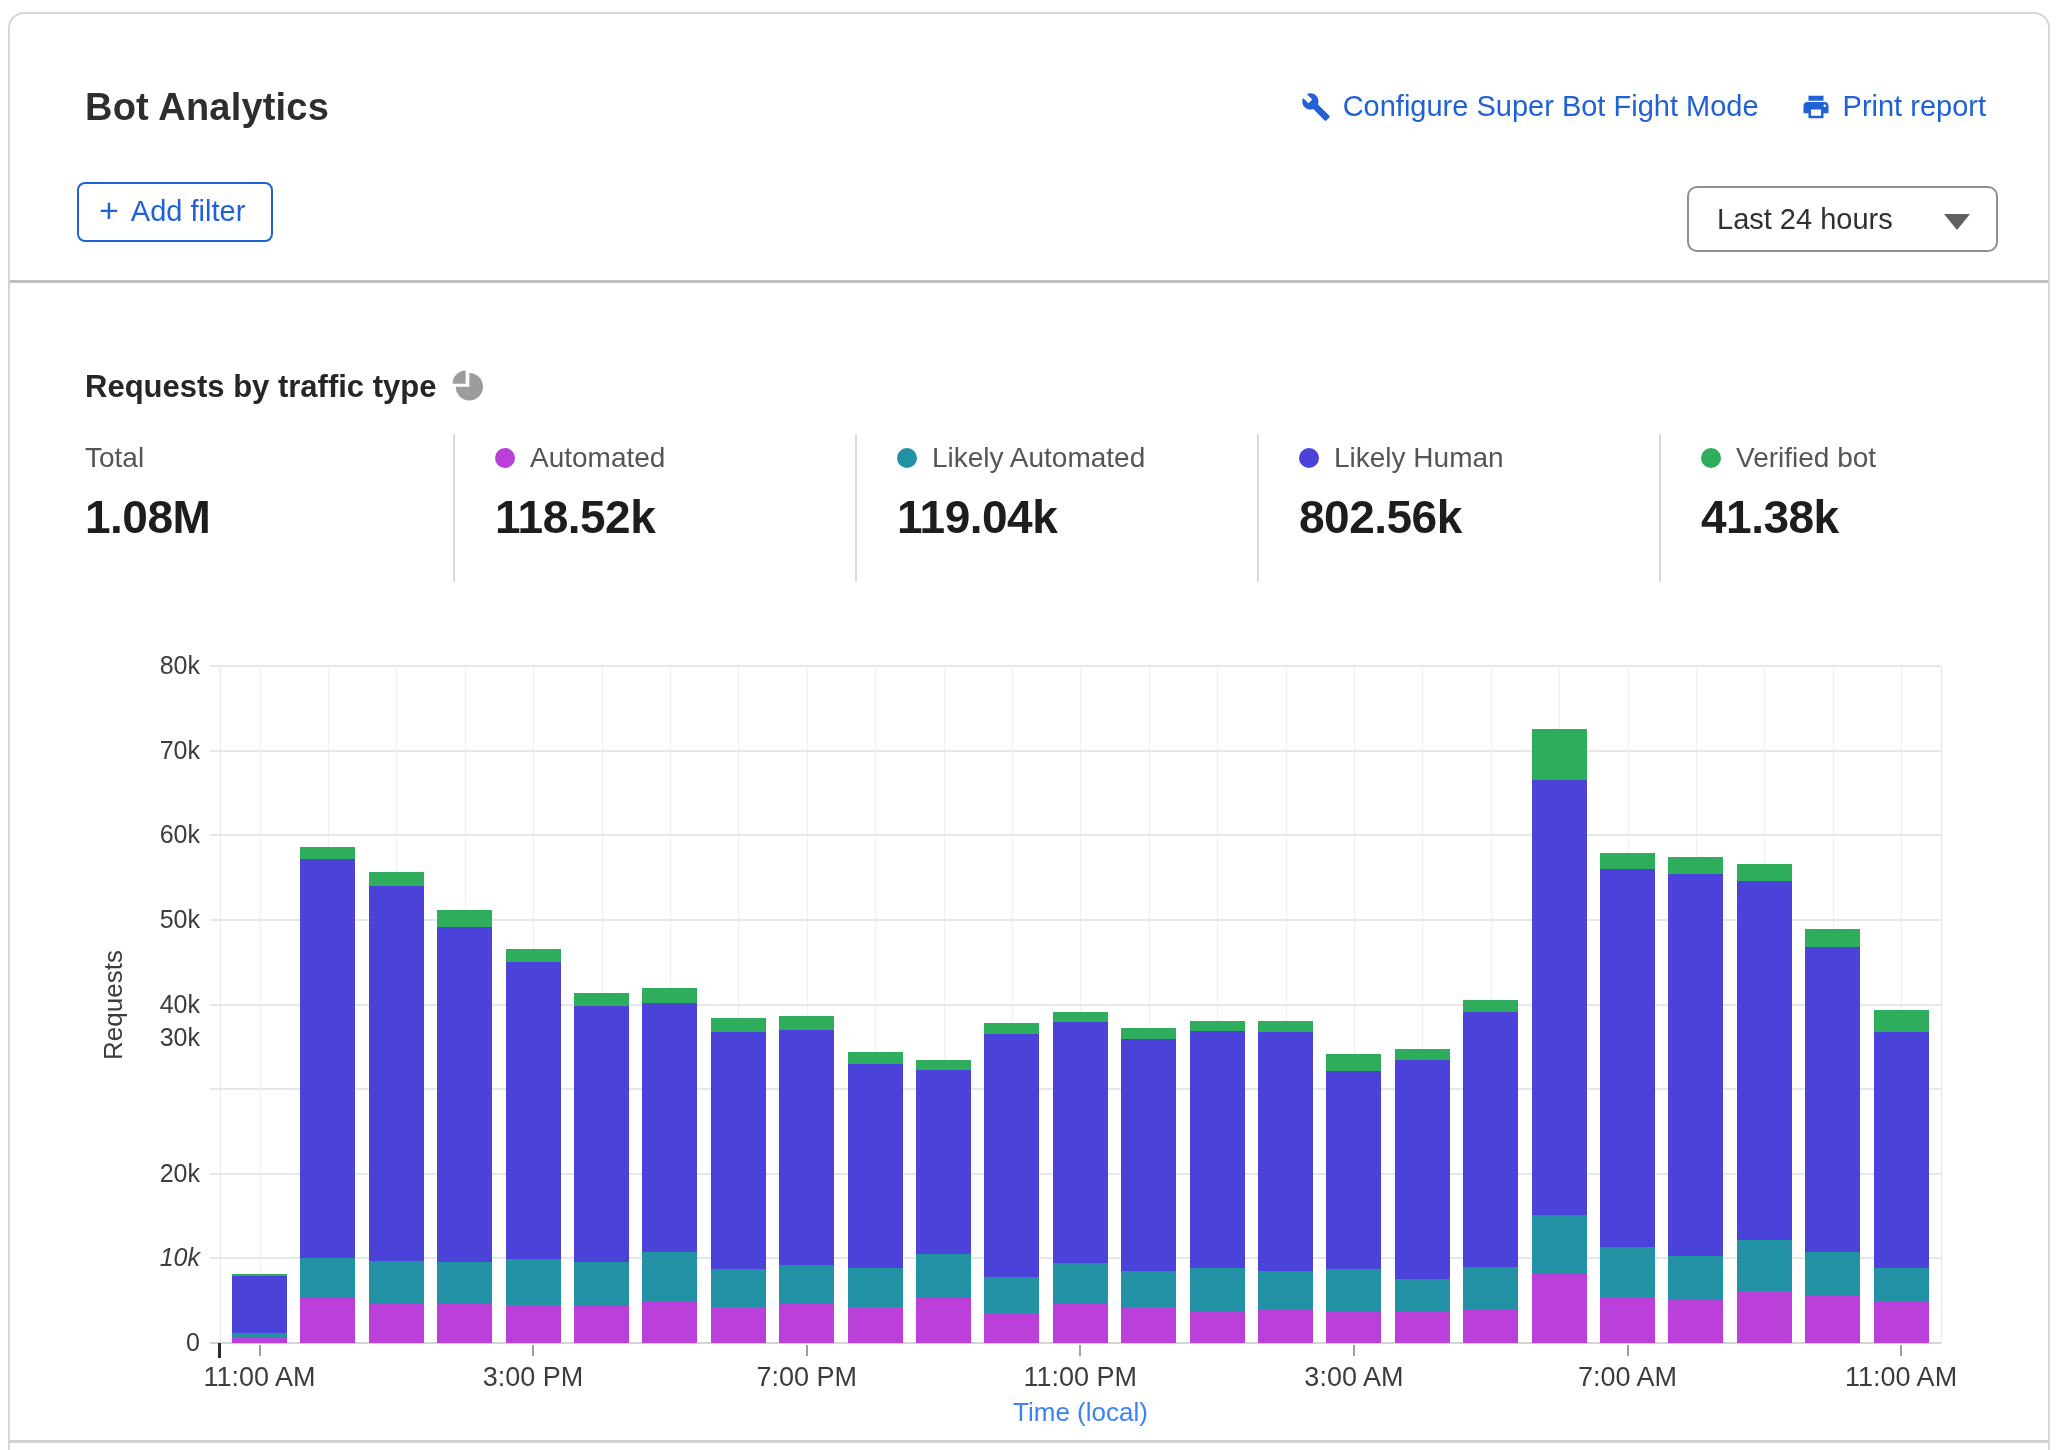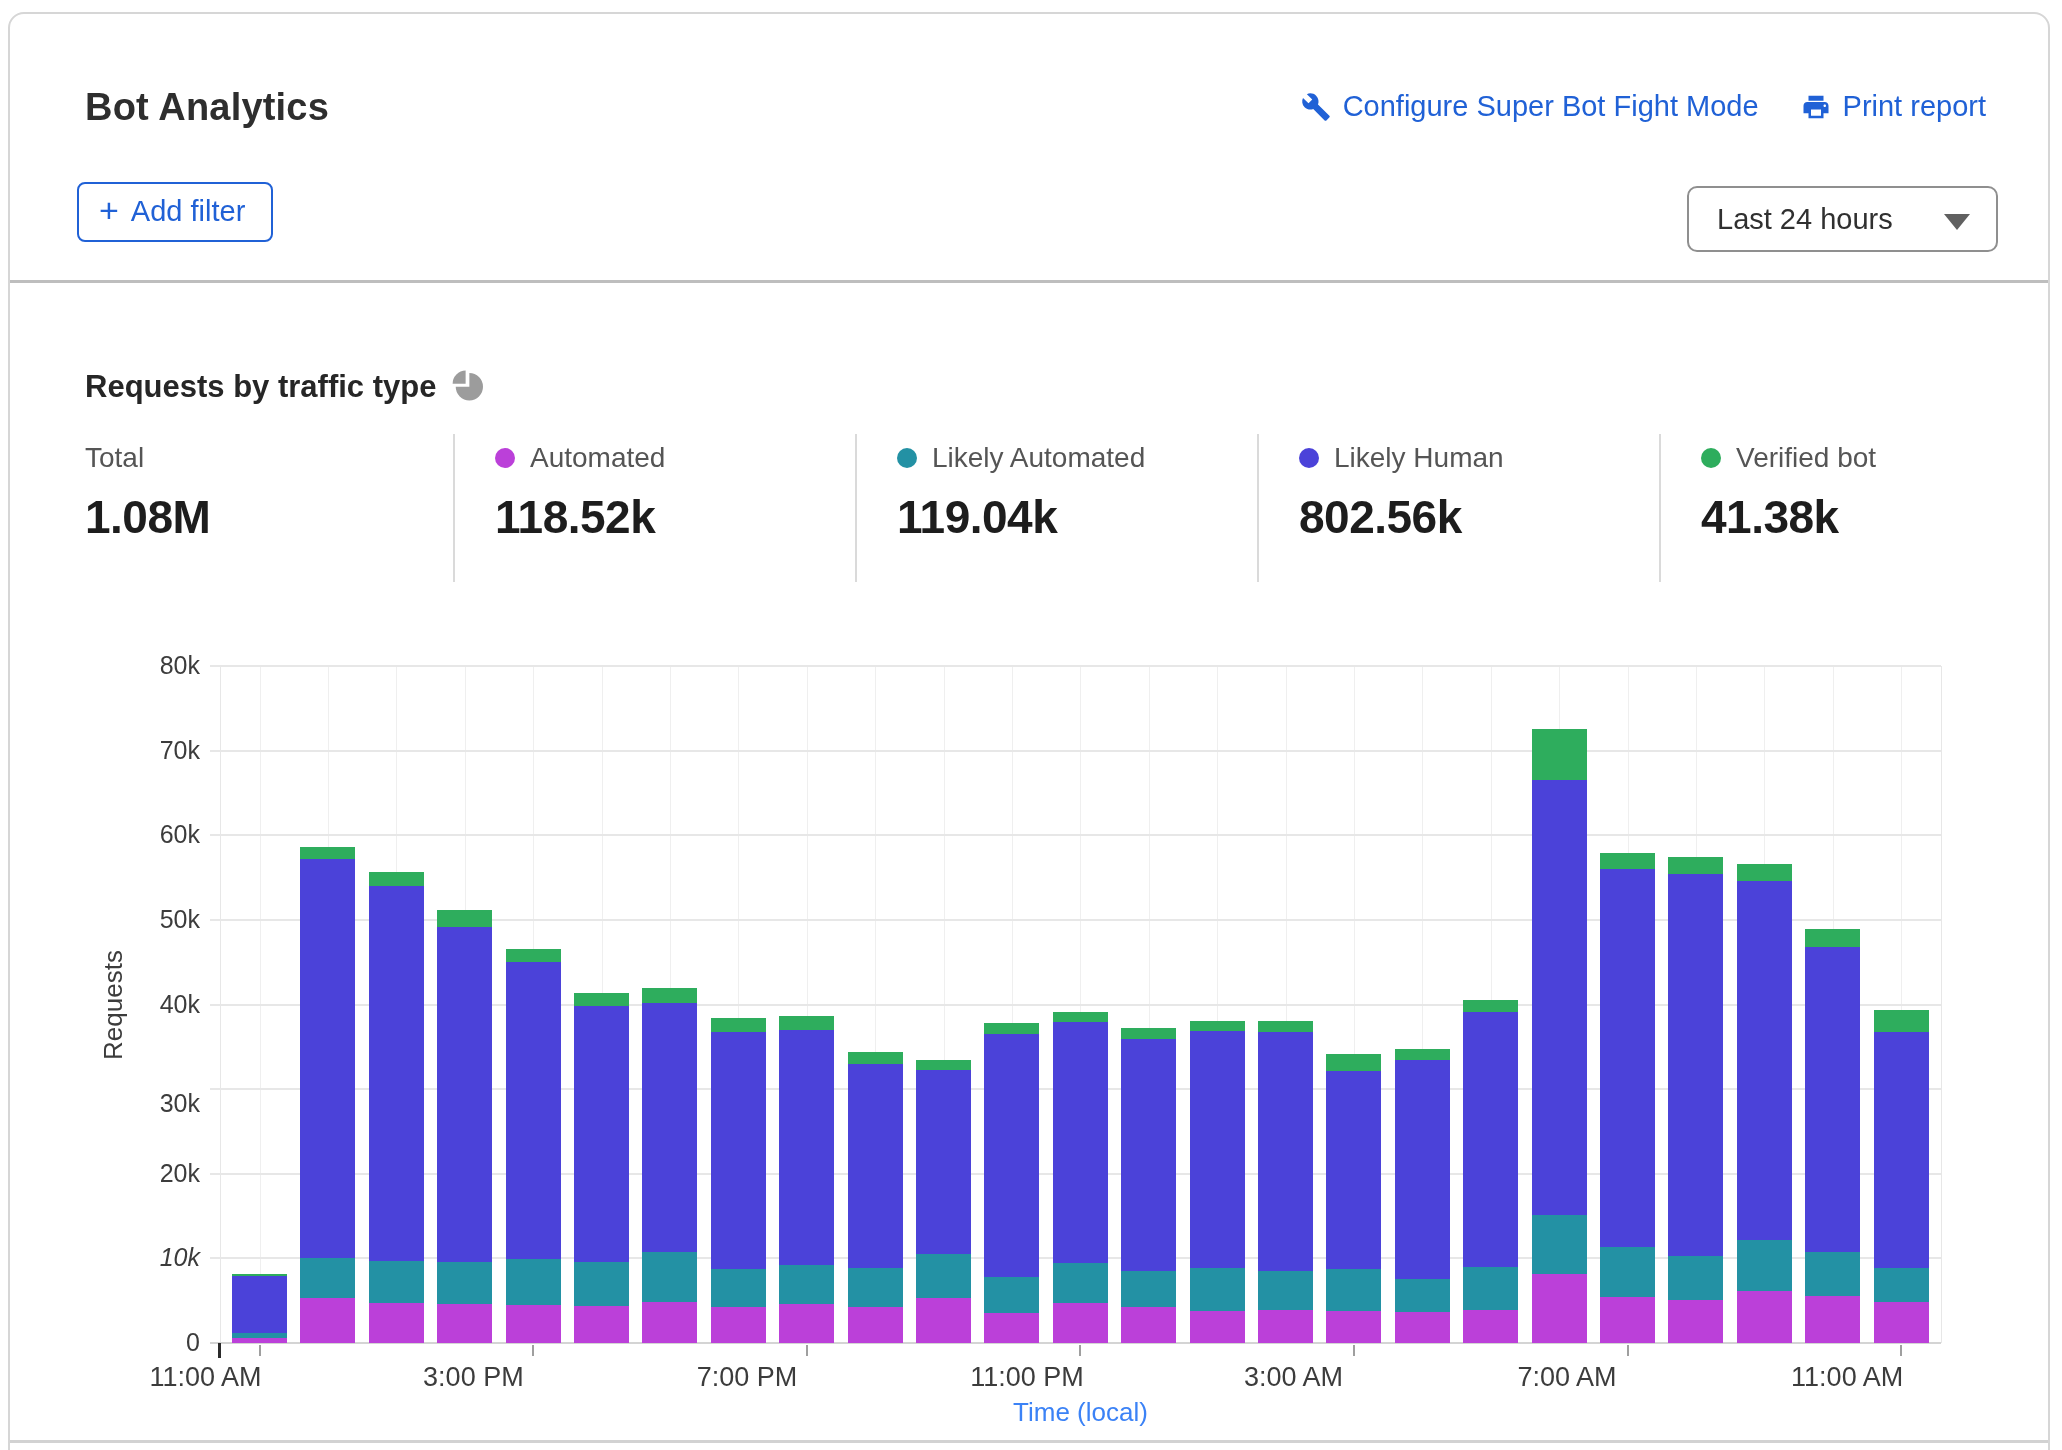--- a/index.html
+++ b/index.html
@@ -29,21 +29,21 @@
   .stat-label{display:flex;align-items:center;gap:15px;font-size:28px;color:#555555;}
   .stat-dot{width:20px;height:20px;border-radius:50%;}
   .stat-value{margin-top:16px;font-size:46px;font-weight:700;color:#1D1D1D;letter-spacing:-.5px;}
   .stat-divider{position:absolute;top:420px;width:2px;height:148px;background:#DADADA;}
   
   #chart-root{position:absolute;left:0;top:0;width:2062px;height:1450px;}
   .hgrid{position:absolute;height:2px;background:#E7E7E7;}
   .hgrid.zero{background:#D4D4D4;}
   .vgrid{position:absolute;width:1px;background:#EFEFEF;}
   .ylab{position:absolute;width:140px;text-align:right;font-size:25px;color:#3C3C3C;}
-  .xlab{position:absolute;width:220px;font-size:27px;color:#3C3C3C;}
+  .xlab{position:absolute;width:220px;text-align:center;font-size:27px;color:#3C3C3C;}
   .xtick{position:absolute;width:2px;height:11px;background:#9F9F9F;}
   .ytick0{position:absolute;width:3px;height:15px;background:#2b2b2b;}
   .seg{position:absolute;}
   .axis-title-y{position:absolute;font-size:26px;color:#3C3C3C;transform:translate(-50%,-50%) rotate(-90deg);}
   .axis-title-x{position:absolute;font-size:26px;color:#3b82f6;transform:translateX(-50%);}
   .bottom-divider{position:absolute;left:0px;top:1426px;width:2038px;height:3px;background:#D2D2D2;}
 </style>
 </head>
 <body>
 
@@ -161,21 +161,21 @@
       <div class="vgrid" style="left: 1754.3px; top: 652px; height: 677px;"></div>
       <div class="vgrid" style="left: 1822.7px; top: 652px; height: 677px;"></div>
       <div class="vgrid" style="left: 1891.1px; top: 652px; height: 677px;"></div>
       <div class="hgrid zero" style="left: 200px; top: 1328px; width: 1731px;"></div>
       <div class="ylab" style="left: 50px; top: 1314px;">0</div>
       <div class="hgrid" style="left: 200px; top: 1243.38px; width: 1731px;"></div>
       <div class="ylab" style="left: 50px; top: 1229.38px; font-style: italic;">10k</div>
       <div class="hgrid" style="left: 200px; top: 1158.75px; width: 1731px;"></div>
       <div class="ylab" style="left: 50px; top: 1144.75px;">20k</div>
       <div class="hgrid" style="left: 200px; top: 1074.12px; width: 1731px;"></div>
-      <div class="ylab" style="left: 50px; top: 1075px;">30k</div>
+      <div class="ylab" style="left: 50px; top: 1009px;">30k</div>
       <div class="hgrid" style="left: 200px; top: 989.5px; width: 1731px;"></div>
       <div class="ylab" style="left: 50px; top: 975.5px;">40k</div>
       <div class="hgrid" style="left: 200px; top: 904.875px; width: 1731px;"></div>
       <div class="ylab" style="left: 50px; top: 890.875px; text-align: right;">50k</div>
       <div class="hgrid" style="left: 200px; top: 820.25px; width: 1731px;"></div>
       <div class="ylab" style="left: 50px; top: 806.25px;">60k</div>
       <div class="hgrid" style="left: 200px; top: 735.625px; width: 1731px;"></div>
       <div class="ylab" style="left: 50px; top: 721.625px;">70k</div>
       <div class="hgrid" style="left: 200px; top: 651px; width: 1731px;"></div>
       <div class="ylab" style="left: 50px; top: 637px;">80k</div>

